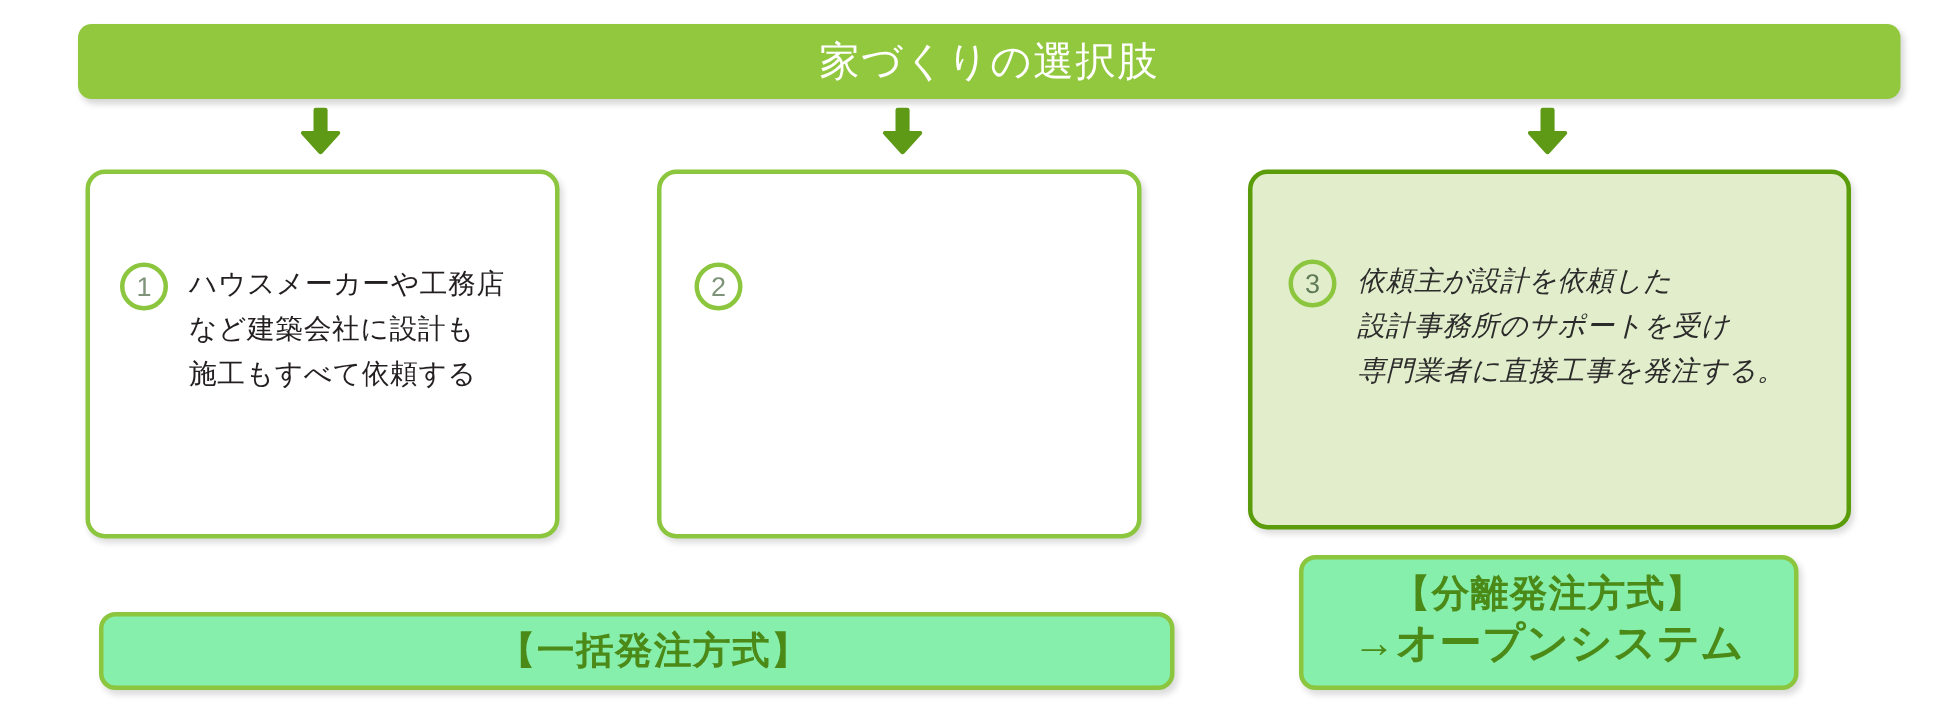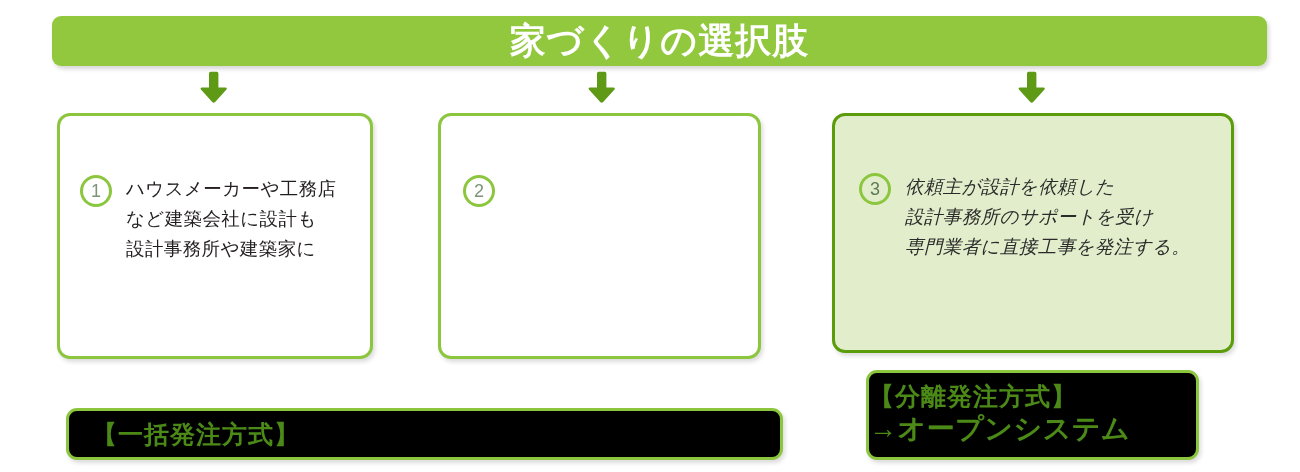--- a/index.html
+++ b/index.html
@@ -32,22 +32,22 @@
     height: 50px;
     background: #92c83e;
     border-radius: 9px;
     box-shadow: 2px 3px 4px rgba(0,0,0,0.16);
     display: flex;
     align-items: center;
     justify-content: center;
   }
   .header-title {
     color: #ffffff;
-    font-size: 36px;
-    font-weight: bold;
+    font-size: 27px;
+    font-weight: normal;
     letter-spacing: 1px;
     line-height: 1;
   }
 
   
   .arrow {
     position: absolute;
     width: 32px;
     height: 34px;
   }
@@ -122,25 +122,26 @@
   .box-3 .box-text {
     color: #2b2b2b;
     font-style: italic;
   }
 
   
   .label-box {
     position: absolute;
     box-sizing: border-box;
     border-radius: 11px;
-    background: #000000;
+    background: #86efac;
     border: 3px solid #8cc63e;
     box-shadow: 2px 3px 4px rgba(0,0,0,0.14);
     display: flex;
     flex-direction: column;
+    align-items: center;
     justify-content: center;
   }
   .label-left {
     left: 66px;  top: 408px;
     width: 717px; height: 52px; padding-left: 23px;
   }
   .label-right {
     left: 866px; top: 370px;
     width: 333px; height: 90px;
   }
@@ -182,21 +183,21 @@
     <svg width="32" height="34" viewBox="0 0 32 34" xmlns="http://www.w3.org/2000/svg">
       <path d="M12.2 0.8 h7.6 a1.6 1.6 0 0 1 1.6 1.6 v14.0 h7.2 a1.2 1.2 0 0 1 0.88 2.02 l-11.3 12.6 a2 2 0 0 1 -2.96 0 l-11.3 -12.6 a1.2 1.2 0 0 1 0.88 -2.02 h7.2 v-14.0 a1.6 1.6 0 0 1 1.6 -1.6 z" fill="#5f9a17"></path>
     </svg>
   </div>
 
   <div class="option-box box-1">
     <div class="box-inner">
       <div class="num-circle">1</div>
       <div class="box-text">ハウスメーカーや工務店
 など建築会社に設計も
-設計事務所や建築家に</div>
+施工もすべて依頼する</div>
     </div>
   </div>
 
   <div class="option-box box-2">
     <div class="box-inner">
       <div class="num-circle">2</div>
     </div>
   </div>
 
   <div class="option-box box-3">

